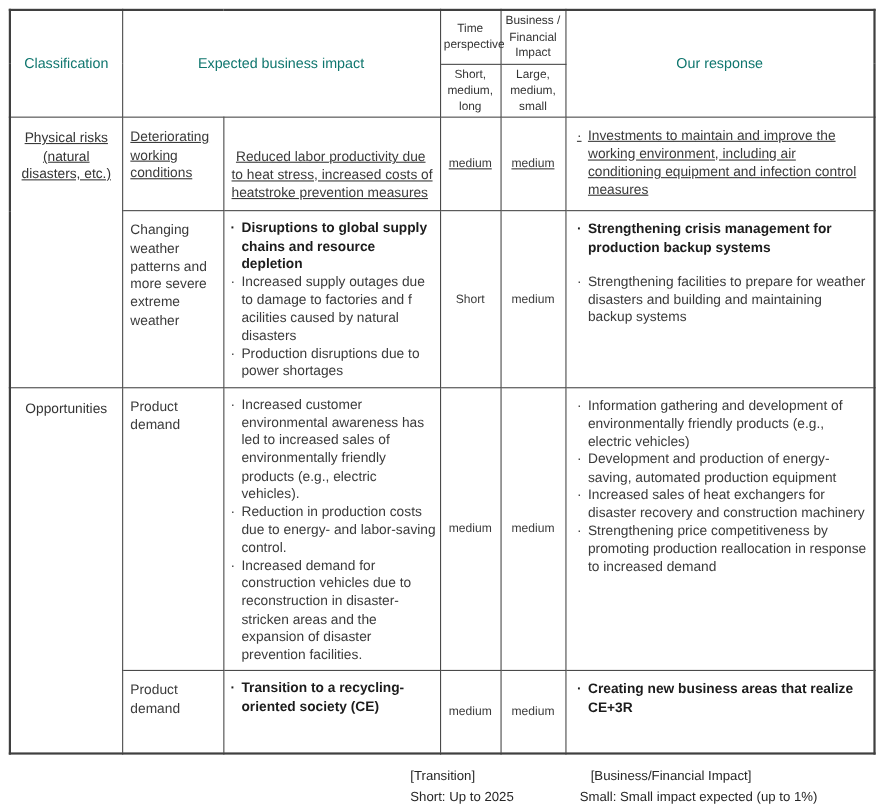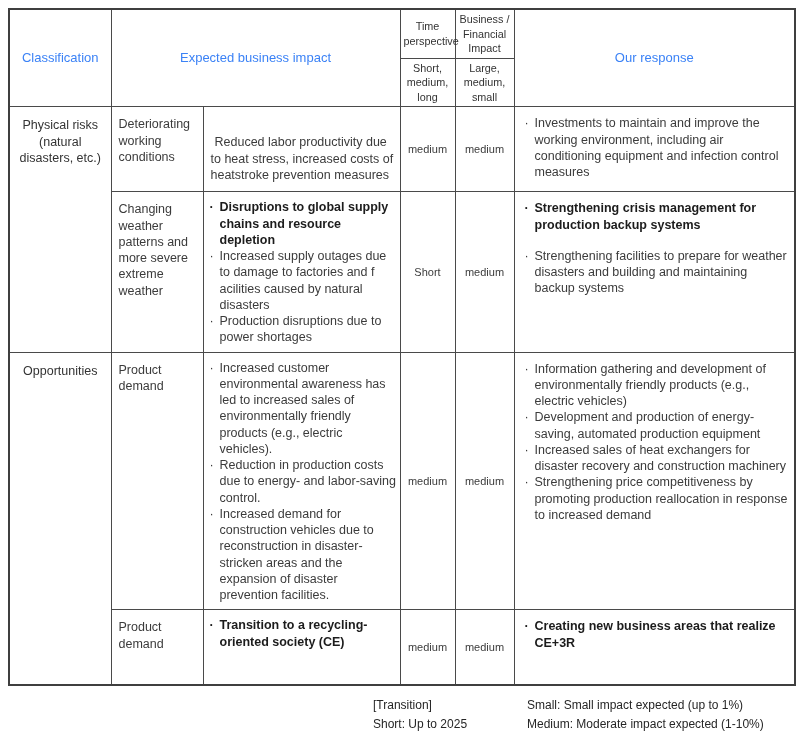--- a/index.html
+++ b/index.html
@@ -24,30 +24,30 @@
   col.w2 { width: 92px; }
   col.w3 { width: 197px; }
   col.w4 { width: 55px; }
   col.w5 { width: 59px; }
   col.w6 { width: 281px; }
 
   td { border: 1px solid #4a4a4a; vertical-align: top; }
 
   tr.hr1 { height: 45px; }
   tr.hr2 { height: 45px; }
-  tr.r1  { height: 85px; }
+  tr.r1  { height: 85px; text-decoration: underline; }
   tr.r2  { height: 154px; }
   tr.r3  { height: 241px; }
   tr.r4  { height: 75px; }
 
   td.hc {
     text-align: center;
     vertical-align: middle;
     font-size: 13px;
-    color: #3b82f6;
+    color: #0f766e;
   }
   td.hs {
     text-align: center;
     vertical-align: middle;
     font-size: 10.8px;
     line-height: 1.35;
     color: #333333;
     padding: 2px 3px;
   }
 
@@ -224,19 +224,20 @@
     </table>
 
   <div class="legend">
     <div class="lg-time">
       <div class="lg-title">[Transition]</div>
       <div>Short: Up to 2025</div>
       <div>Medium: Up to 2030</div>
 
     </div>
     <div class="lg-impact">
+      <div class="lg-title indent">[Business/Financial Impact]</div>
       <div>Small: Small impact expected (up to 1%)</div>
       <div>Medium: Moderate impact expected (1-10%)</div>
 
     </div>
   </div>
 
 </div>
 
 </body></html>

